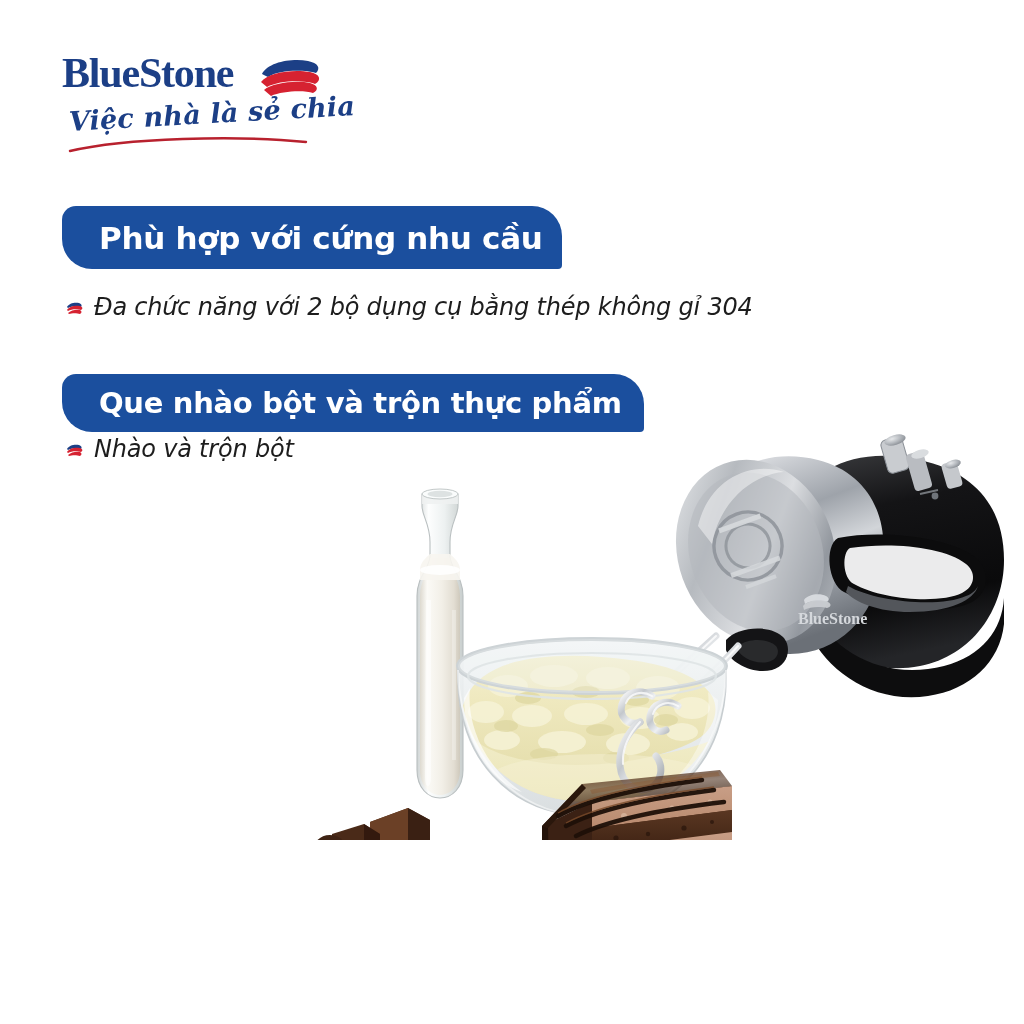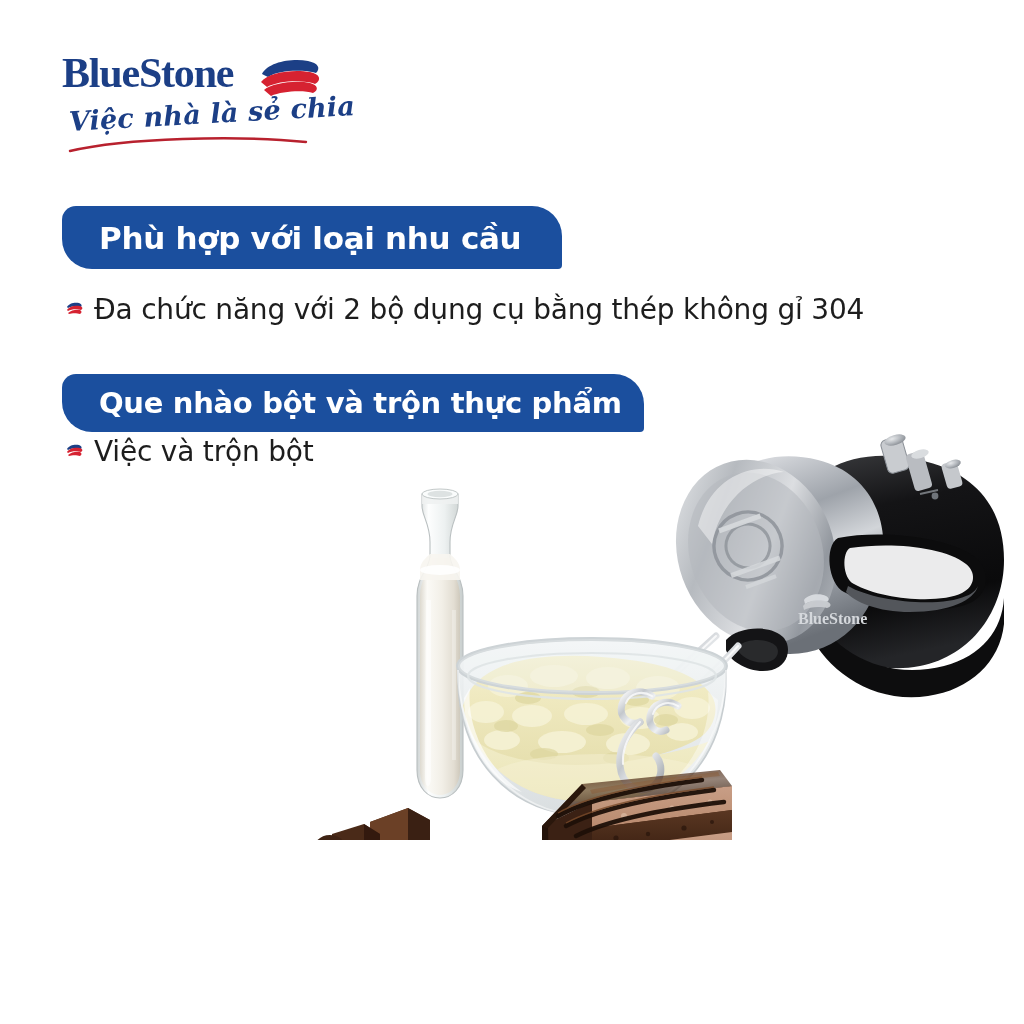--- a/index.html
+++ b/index.html
@@ -118,25 +118,26 @@
   }
   .bullet-marker {
     flex: 0 0 auto;
     width: 17px;
     height: 13px;
     margin-top: 9px;
     margin-right: 11px;
   }
   .bullet-text {
     font-family: "DejaVu Sans", sans-serif;
-    font-size: 28px;
+    font-size: 24px;
     color: #1d1d1d;
     white-space: nowrap;
     letter-spacing: -0.2px;
     line-height: 1.25;
+    font-style: italic;
   }
   #bullet-1 { left: 66px; top: 292px; }
   #bullet-2 { left: 66px; top: 434px; }
   #bullet-3 { left: 66px; top: 473px; }
 
   
   #product-photo {
     position: absolute;
     left: 300px;
     top: 430px;
@@ -163,21 +164,21 @@
 
     <div id="logo-tagline">
       <div id="logo-tagline-text">Việc nhà là sẻ chia</div>
       <svg id="logo-tagline-underline" viewBox="0 0 246 22" width="246" height="22" aria-hidden="true">
         <path d="M4 17 C60 4, 170 1, 240 8" stroke="#b8212e" stroke-width="2.4" fill="none" stroke-linecap="round"></path>
       </svg>
     </div>
   </div>
 
   <div class="heading-bar" id="heading-bar-1">
-    <span class="heading-bar-text">Phù hợp với loại nhu cầu</span>
+    <span class="heading-bar-text">Phù hợp với cứng nhu cầu</span>
   </div>
 
   <div class="bullet-row" id="bullet-1">
     <span class="bullet-marker">
       <svg viewBox="0 0 17 13" width="17" height="13" aria-hidden="true">
         <path d="M1 5 C3 1, 9 0, 13 1 C16 2, 16 4, 15 5 C12 4, 5 4, 2 6 Z" fill="#1c3f86"></path>
         <path d="M1 8 C3 4, 10 3, 14 4 C17 5, 17 7, 15 8 C12 7, 5 7, 2 9 Z" fill="#d62231"></path>
         <path d="M2 11 C5 8, 11 7, 14 8 C16 9, 16 11, 14 12 C11 11, 6 11, 3 12 Z" fill="#d62231"></path>
       </svg>
     </span>
@@ -189,21 +190,21 @@
   </div>
 
   <div class="bullet-row" id="bullet-2">
     <span class="bullet-marker">
       <svg viewBox="0 0 17 13" width="17" height="13" aria-hidden="true">
         <path d="M1 5 C3 1, 9 0, 13 1 C16 2, 16 4, 15 5 C12 4, 5 4, 2 6 Z" fill="#1c3f86"></path>
         <path d="M1 8 C3 4, 10 3, 14 4 C17 5, 17 7, 15 8 C12 7, 5 7, 2 9 Z" fill="#d62231"></path>
         <path d="M2 11 C5 8, 11 7, 14 8 C16 9, 16 11, 14 12 C11 11, 6 11, 3 12 Z" fill="#d62231"></path>
       </svg>
     </span>
-    <span class="bullet-text">Việc và trộn bột</span>
+    <span class="bullet-text">Nhào và trộn bột</span>
   </div>
 
 
   <div id="product-photo">
     <svg viewBox="0 0 724 594" width="724" height="594" aria-hidden="true">
       <defs>
         <linearGradient id="gMilk" x1="0" y1="0" x2="1" y2="0">
           <stop offset="0%" stop-color="#ddd9cf"></stop>
           <stop offset="18%" stop-color="#fbfaf6"></stop>
           <stop offset="55%" stop-color="#f2efe7"></stop>

